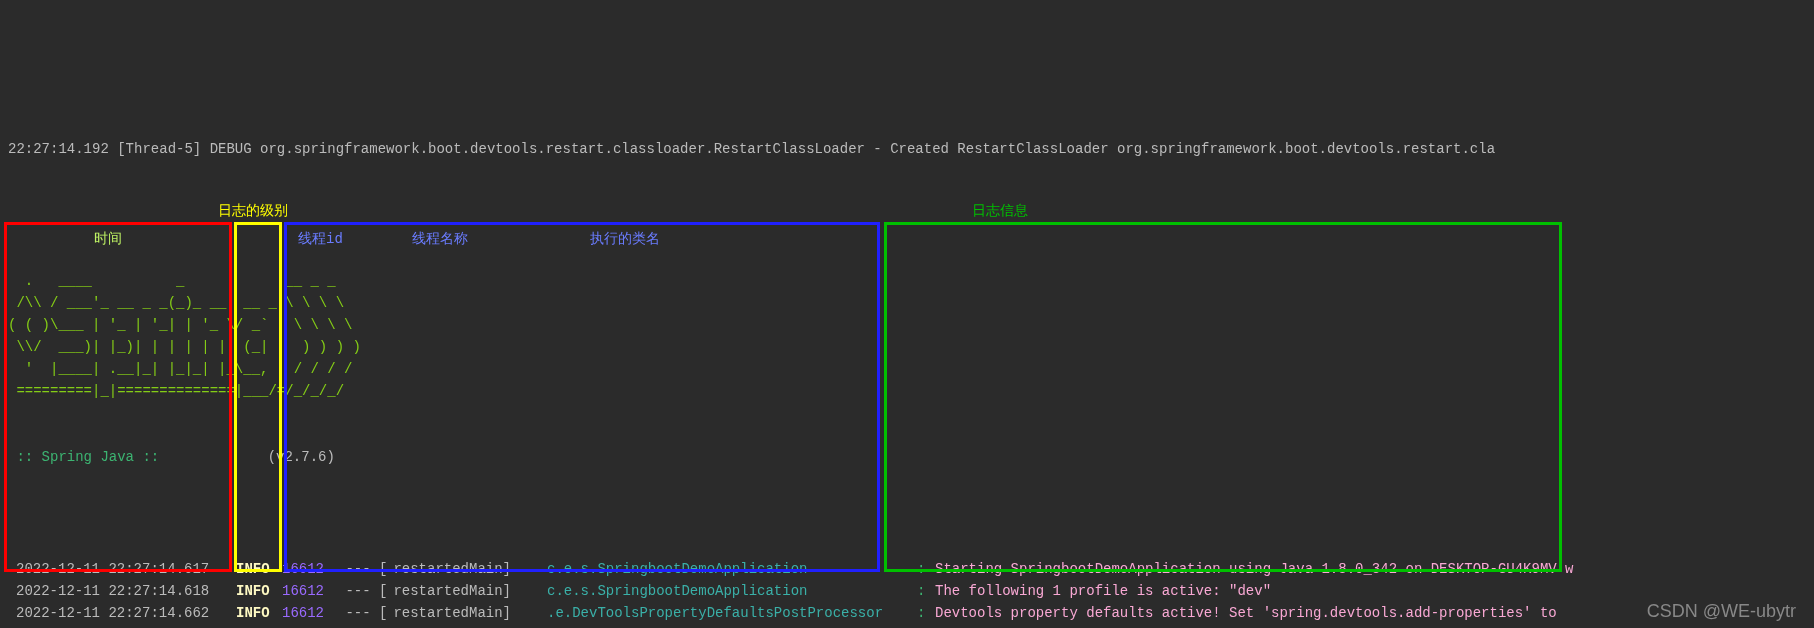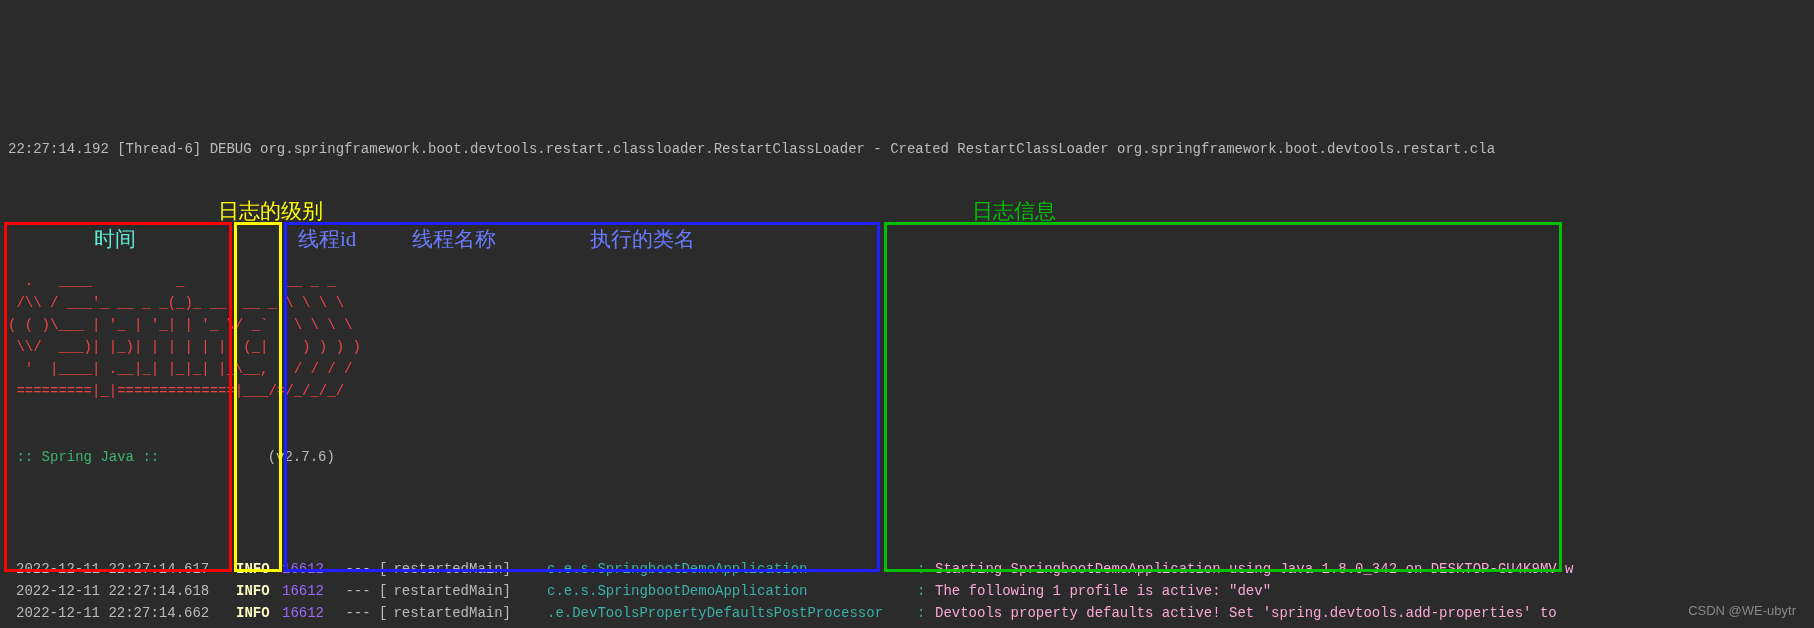--- a/index.html
+++ b/index.html
@@ -12,32 +12,32 @@
     width: 1814px;
     height: 628px;
     overflow: hidden;
     white-space: pre;
     position: relative;
   }
   .console {
     padding: 6px 8px 0 8px;
   }
   .debug-line { color: #bbbbbb; }
-  .ascii-art { color: #ef4444; }
+  .ascii-art { color: #84cc16; }
   .spring-boot-tag { color: #3cb371; }
   .version { color: #bbbbbb; }
   .annotation {
     position: absolute;
-    font-family: Liberation Serif, serif;
-    font-size: 21px;
+    font-family: Liberation Mono, monospace;
+    font-size: 14px;
     pointer-events: none;
   }
   .ann-loglevel { color: #ffff00; left: 218px; top: 200px; }
   .ann-loginfo { color: #00c000; left: 962px; top: 200px; margin-left: 10px; }
-  .ann-time { color: #5eead4; left: 94px; top: 228px; }
+  .ann-time { color: #bef264; left: 94px; top: 228px; }
   .ann-pid { color: #6a7cff; left: 298px; top: 228px; }
   .ann-thread { color: #6a7cff; left: 412px; top: 228px; }
   .ann-class { color: #6a7cff; left: 590px; top: 228px; }
   .box-overlay {
     position: absolute;
     border-width: 3px;
     border-style: solid;
     pointer-events: none;
   }
   .box-red    { border-color: #ff0000; left: 4px;   top: 222px; width: 228px; height: 350px; }
@@ -54,30 +54,30 @@
   .c-thread{ width: 130px; color: #bbbbbb; }
   .c-class { width: 370px; color: #3ab0a8; overflow: hidden; margin-left: 32px; }
   .c-colon { width: 18px;  color: #3cb371; }
   .c-msg   { flex: 1;      color: #f9a8d4; overflow: hidden; }
   .watermark {
     position: absolute;
     right: 18px;
     bottom: 6px;
     color: #888;
     font-family: sans-serif;
-    font-size: 13px;
+    font-size: 18px;
   }
 </style>
 </head>
 <body>
 
 
 
 <div class="console">
-  <div class="debug-line">22:27:14.192 [Thread-6] DEBUG org.springframework.boot.devtools.restart.classloader.RestartClassLoader - Created RestartClassLoader org.springframework.boot.devtools.restart.cla</div>
+  <div class="debug-line">22:27:14.192 [Thread-5] DEBUG org.springframework.boot.devtools.restart.classloader.RestartClassLoader - Created RestartClassLoader org.springframework.boot.devtools.restart.cla</div>
   <div style="height:22px"></div>
   <div class="ascii-art">  .   ____          _            __ _ _
  /\\ / ___'_ __ _ _(_)_ __  __ _ \ \ \ \
 ( ( )\___ | '_ | '_| | '_ \/ _` | \ \ \ \
  \\/  ___)| |_)| | | | | || (_| |  ) ) ) )
   '  |____| .__|_| |_|_| |_\__, | / / / /
  =========|_|==============|___/=/_/_/_/</div>
   <div><span class="spring-boot-tag"> :: Spring Java :: </span><span style="display:inline-block;width:100px"></span><span class="version">(v2.7.6)</span></div>
 
   <div class="log-rows" id="log-rows"><div class="log-row"><span class="cell c-time">2022-12-11 22:27:14.617</span><span class="cell c-level">INFO</span><span class="cell c-pid">16612</span><span class="cell c-sep"> --- [</span><span class="cell c-thread"> restartedMain]</span><span class="cell c-class">c.e.s.SpringbootDemoApplication</span><span class="cell c-colon">:</span><span class="cell c-msg">Starting SpringbootDemoApplication using Java 1.8.0_342 on DESKTOP-GU4K9MV w</span></div><div class="log-row"><span class="cell c-time">2022-12-11 22:27:14.618</span><span class="cell c-level">INFO</span><span class="cell c-pid">16612</span><span class="cell c-sep"> --- [</span><span class="cell c-thread"> restartedMain]</span><span class="cell c-class">c.e.s.SpringbootDemoApplication</span><span class="cell c-colon">:</span><span class="cell c-msg">The following 1 profile is active: "dev"</span></div><div class="log-row"><span class="cell c-time">2022-12-11 22:27:14.662</span><span class="cell c-level">INFO</span><span class="cell c-pid">16612</span><span class="cell c-sep"> --- [</span><span class="cell c-thread"> restartedMain]</span><span class="cell c-class">.e.DevToolsPropertyDefaultsPostProcessor</span><span class="cell c-colon">:</span><span class="cell c-msg">Devtools property defaults active! Set 'spring.devtools.add-properties' to </span></div><div class="log-row"><span class="cell c-time">2022-12-11 22:27:14.662</span><span class="cell c-level">INFO</span><span class="cell c-pid">16612</span><span class="cell c-sep"> --- [</span><span class="cell c-thread"> restartedMain]</span><span class="cell c-class">.e.DevToolsPropertyDefaultsPostProcessor</span><span class="cell c-colon">:</span><span class="cell c-msg">For additional web related logging consider setting the 'logging.level.web'</span></div></div>

